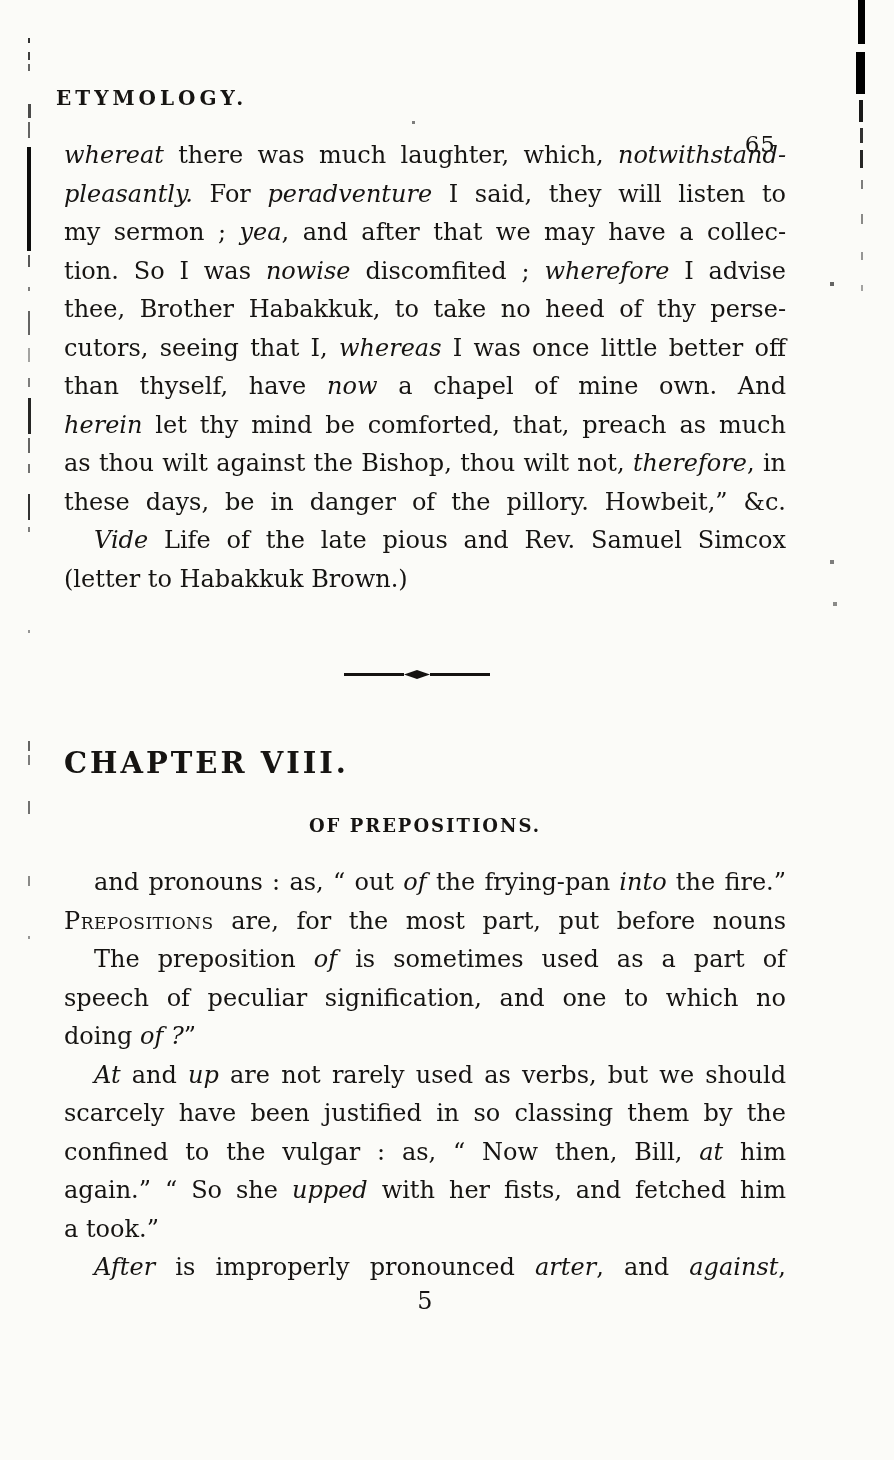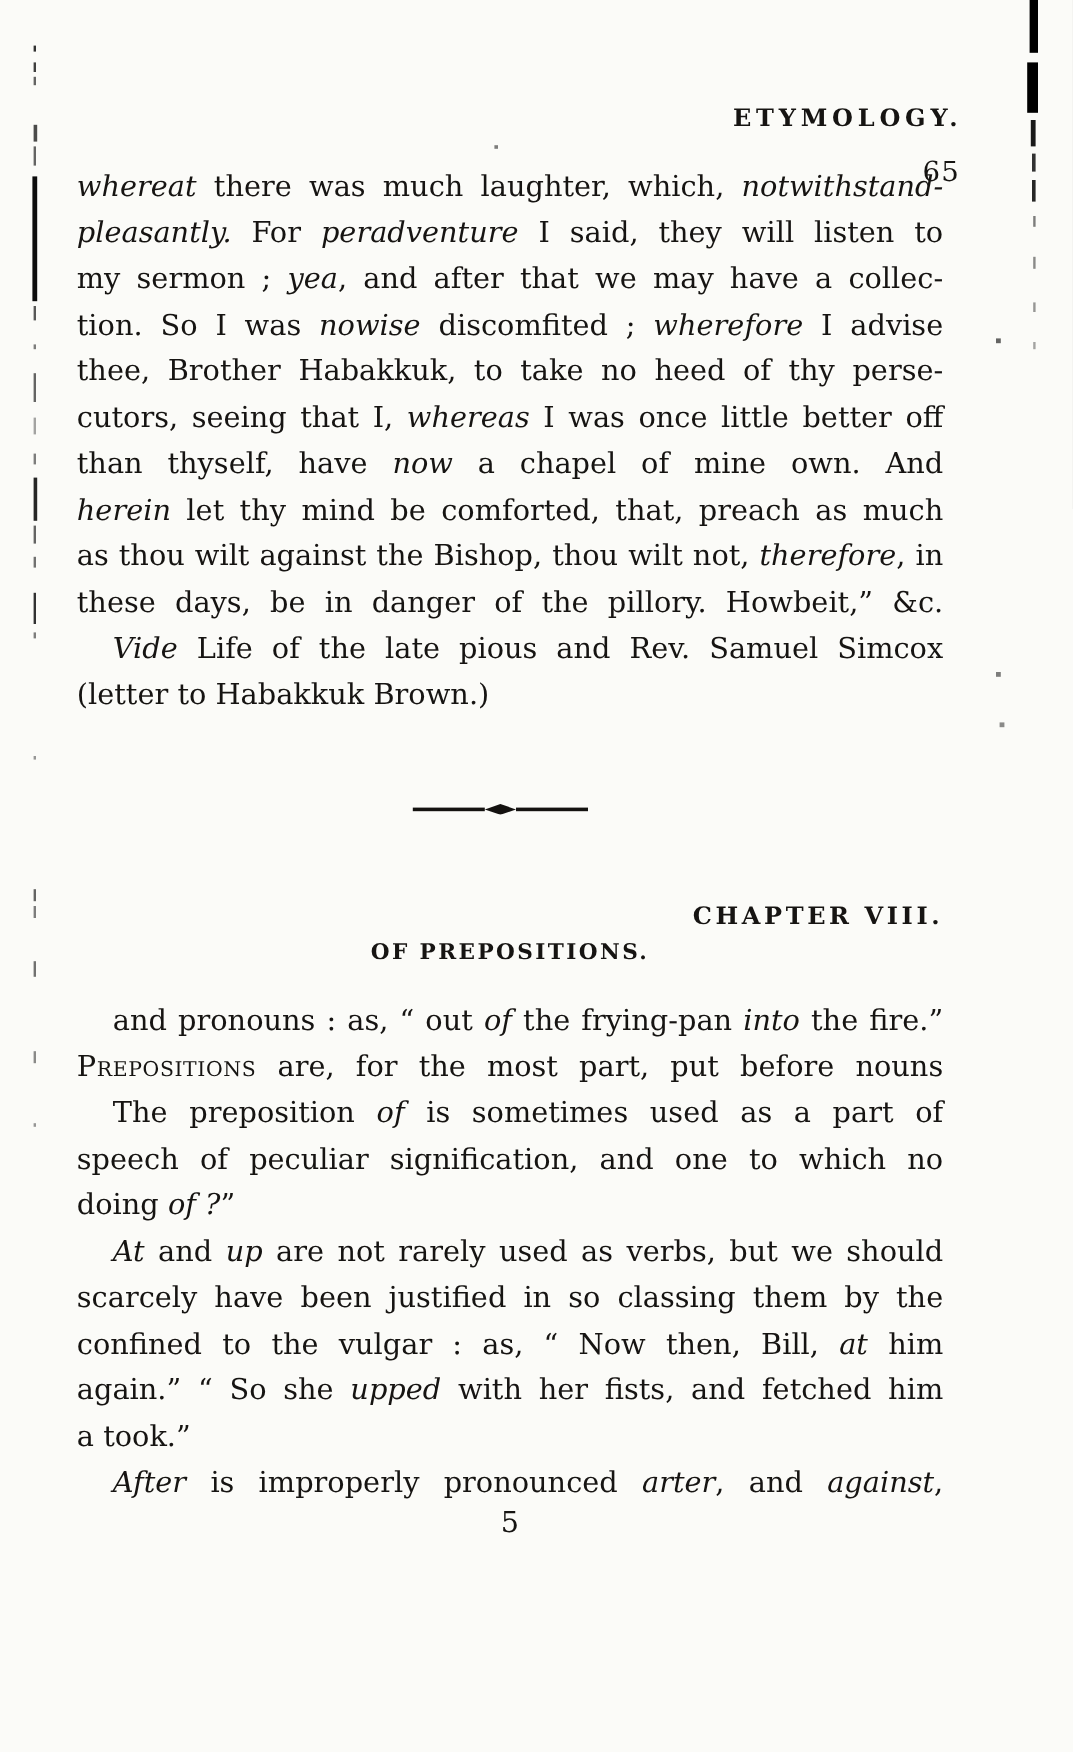--- a/index.html
+++ b/index.html
@@ -11,23 +11,23 @@
     background: #fbfbf8;
     overflow: hidden;
     font-family: "DejaVu Serif", "Liberation Serif", serif;
     color: #161412;
   }
 
   
   .header {
     position: absolute;
     top: 86px;
-    left: 80px;
+    left: 56px;
     width: 722px;
-    text-align: right;
+    text-align: left;
   }
   .running-head {
     font-size: 20px;
     font-weight: 700;
     letter-spacing: 4px;
   }
   .page-number {
     position: absolute;
     right: 2px;
     top: -3px;
@@ -79,26 +79,27 @@
     width: 26px;
     height: 9px;
     background: #141210;
     clip-path: polygon(0 50%, 50% 0, 100% 50%, 50% 100%);
   }
 
   
   .chapter-heading {
     margin-top: 66px;
     line-height: 36px;
-    text-align: right;
-    font-size: 20px;
+    text-align: left;
+    font-size: 29px;
     font-weight: 700;
     letter-spacing: 3px;
   }
   .section-heading {
+    margin-top: 32px;
     line-height: 26px;
     text-align: center;
     font-size: 18px;
     font-weight: 700;
     letter-spacing: 2px;
   }
   .body-start { margin-top: 24px; }
 
   
   .sig {

